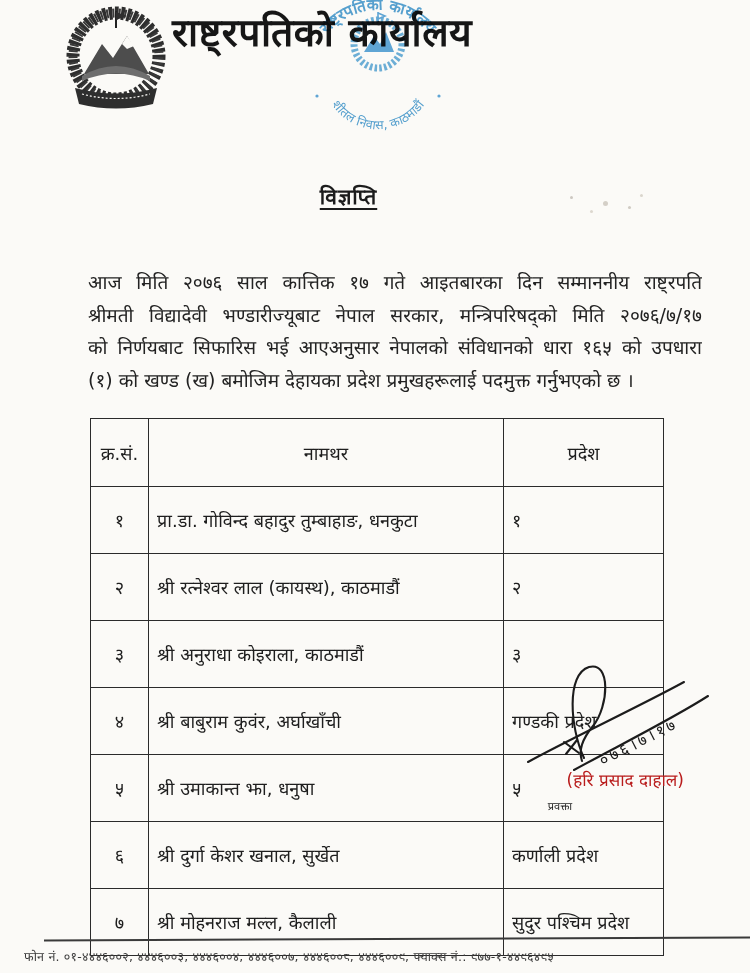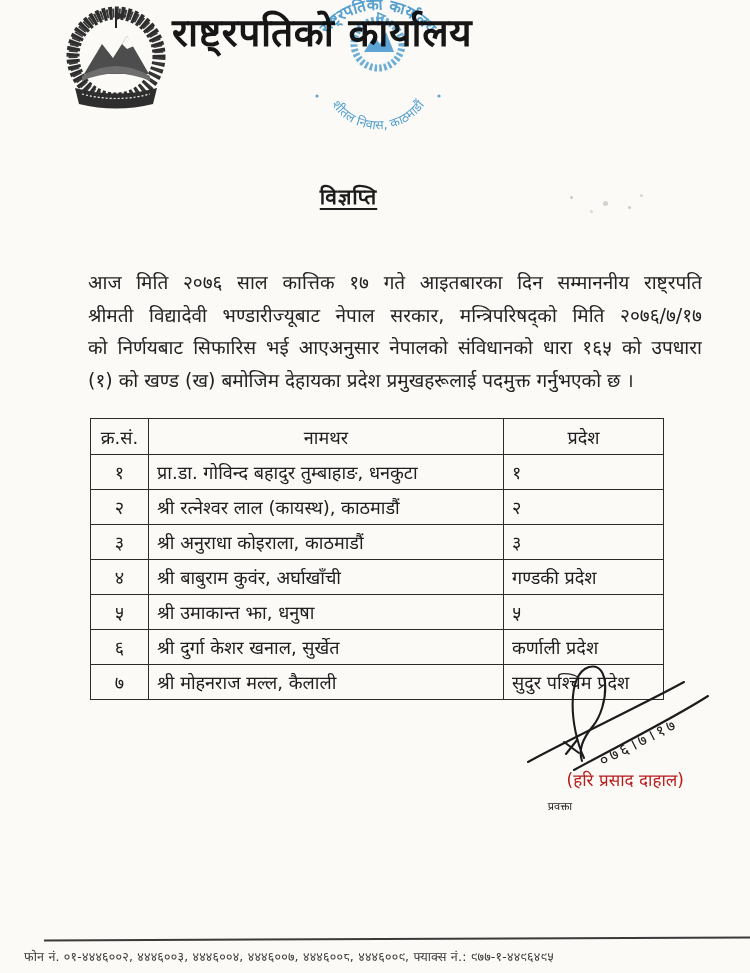--- a/index.html
+++ b/index.html
@@ -54,21 +54,21 @@
   }
   .body-text .line.last{text-align-last:left;}
   
   table.list{
     position:absolute;left:90px;top:418px;width:573px;
     border-collapse:collapse;table-layout:fixed;
     font-size:18px;color:#1e1e1e;
   }
   table.list th,table.list td{
     border:1.6px solid #2b2b2b;
-    padding:2px 8px;height:30px;
+    padding:18px 8px;height:30px;
     font-weight:400;overflow:hidden;white-space:nowrap;
   }
   table.list th{text-align:center;height:31px;}
   td.sn{text-align:center;}
   col.c-sn{width:58px;}col.c-name{width:355px;}col.c-prov{width:160px;}
   
   .signature{position:absolute;left:522px;top:658px;width:205px;height:118px;}
   .sig-name{
     position:absolute;left:492px;top:768px;width:192px;text-align:right;
     font-size:17px;color:#b91c1c;

